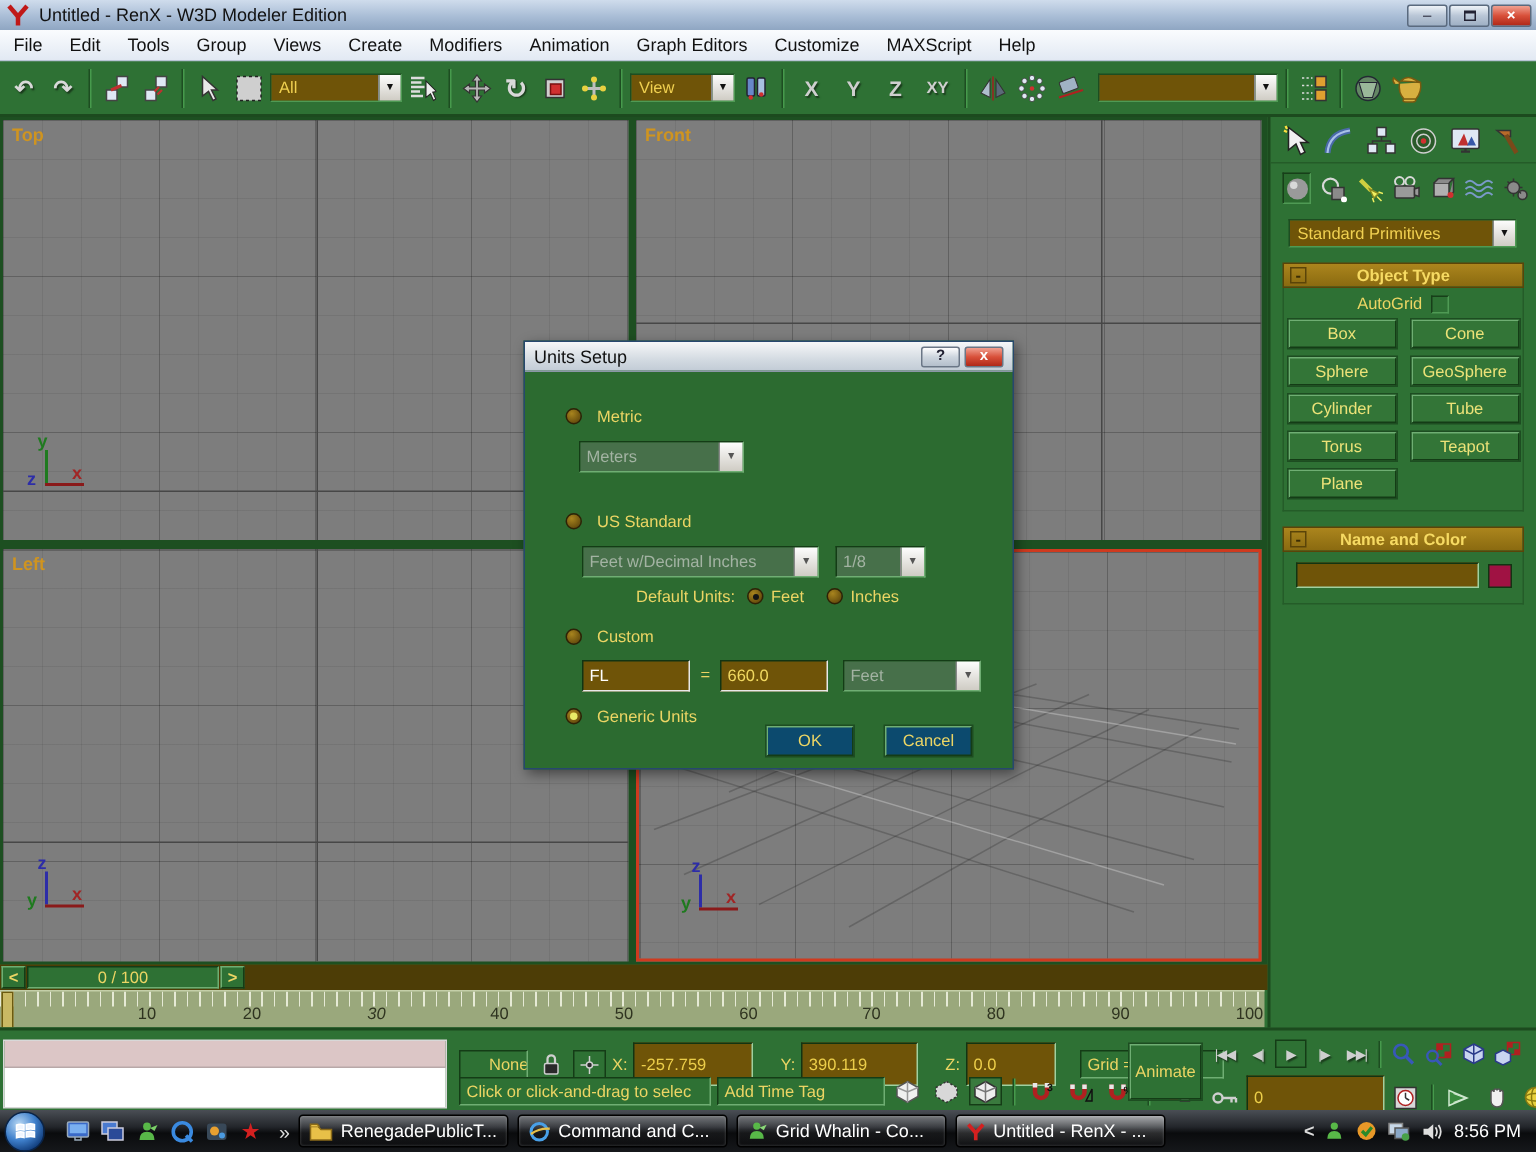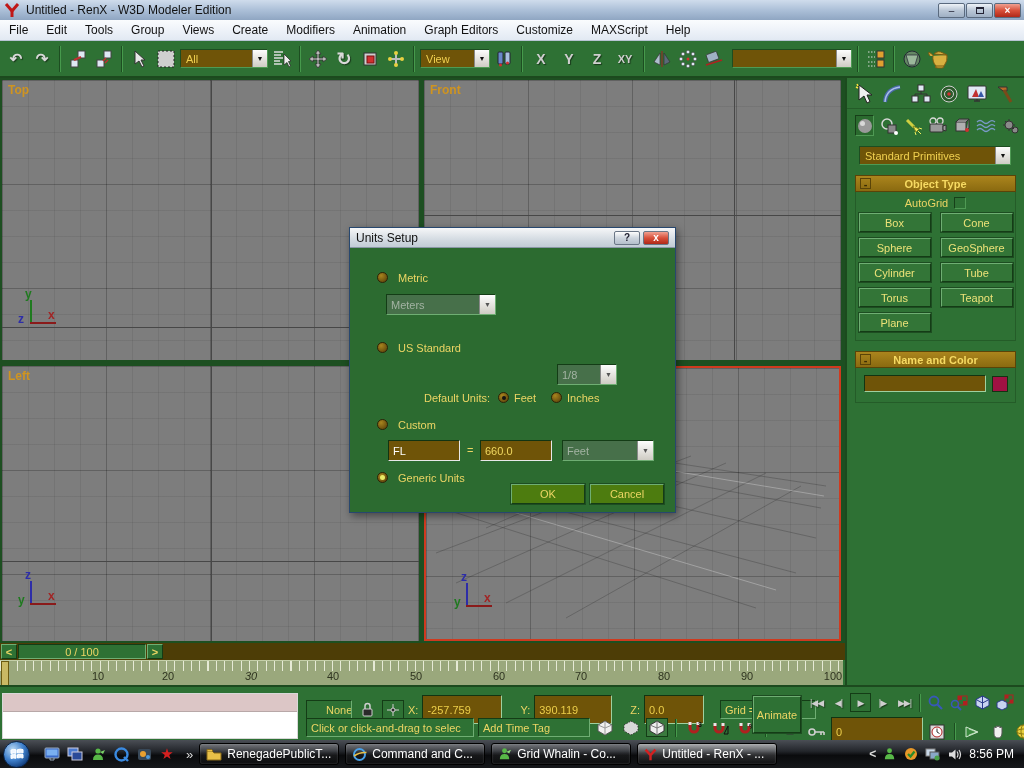--- a/index.html
+++ b/index.html
@@ -101,21 +101,21 @@
   .dbtn{width:26px;height:14px;border:1px solid #6a7686;border-radius:2px;background:linear-gradient(#fdfdfd,#cdd5de 50%,#b4bfcb);display:flex;align-items:center;justify-content:center;font-size:10px;font-weight:bold;color:#223;}
   .dbtn.close{background:linear-gradient(#f0a090,#d8503a 50%,#b02818);color:#fff;}
   .dlbl{position:absolute;color:#ecd564;}
   .radio{position:absolute;width:11px;height:11px;border-radius:50%;background:radial-gradient(circle at 35% 30%,#a8841e,#6b500e 72%);border:1px solid #2e2206;}
   .radio.sel-dark::after{content:"";position:absolute;left:3px;top:3px;width:4px;height:4px;border-radius:50%;background:#141414;}
   .radio.sel-bright::after{content:"";position:absolute;left:2px;top:2px;width:5px;height:5px;border-radius:50%;background:#e9ea66;}
   .dcombo{position:absolute;height:21px;display:flex;border:1px solid;border-color:#143c16 #6fae73 #6fae73 #143c16;}
   .dcombo .cfield{flex:1;background:#47704a;color:#a3b3a3;display:flex;align-items:center;padding:0 4px;}
   .dcombo .carrow{width:16px;background:linear-gradient(#fdfdfd,#cfccc4);border-left:1px solid #888;display:flex;align-items:center;justify-content:center;font-size:7px;color:#555;}
   .dinput{position:absolute;height:21px;background:#6f5408;border:1px solid;border-color:#123412 #e8e8e8 #e8e8e8 #123412;color:#fff;font-family:"Liberation Sans",sans-serif;font-size:11px;padding:0 4px;outline:none;}
-  .dokbtn{position:absolute;width:74px;height:20px;background:#4d7c0f;border:1px solid;border-color:#6fae73 #143c16 #143c16 #6fae73;outline:1px solid #1d4d21;color:#ecd564;display:flex;align-items:center;justify-content:center;}
+  .dokbtn{position:absolute;width:58px;height:20px;background:#0c4a6e;border:1px solid;border-color:#6fae73 #143c16 #143c16 #6fae73;outline:1px solid #1d4d21;color:#ecd564;display:flex;align-items:center;justify-content:center;}
 </style>
 </head>
 <body>
 
 <div id="titlebar" class="abs">
   <svg class="logo" viewBox="0 0 16 16">
     <path d="M2 2 L8 9" stroke="#c01818" stroke-width="3" fill="none"></path>
     <path d="M14 2 L8 9" stroke="#c01818" stroke-width="3" fill="none"></path>
     <path d="M8 8 L8 15" stroke="#c01818" stroke-width="3" fill="none"></path>
   </svg>
@@ -764,20 +764,24 @@
   <div style="position:relative;height:265px;">
     <span class="radio" style="left:27px;top:24px;"></span>
     <span class="dlbl" style="left:48px;top:24px;">Metric</span>
     <div class="dcombo" style="left:36px;top:46px;width:110px;">
       <div class="cfield">Meters</div>
       <div class="carrow">▼</div>
     </div>
 
     <span class="radio" style="left:27px;top:94px;"></span>
     <span class="dlbl" style="left:48px;top:94px;">US Standard</span>
+    <div class="dcombo" style="left:38px;top:116px;width:158px;">
+      <div class="cfield">Feet w/Decimal Inches</div>
+      <div class="carrow">▼</div>
+    </div>
     <div class="dcombo" style="left:207px;top:116px;width:60px;">
       <div class="cfield">1/8</div>
       <div class="carrow">▼</div>
     </div>
 
     <span class="dlbl" style="left:74px;top:144px;">Default Units:</span>
     <span class="radio sel-dark" style="left:148px;top:144px;"></span>
     <span class="dlbl" style="left:164px;top:144px;">Feet</span>
     <span class="radio" style="left:201px;top:144px;"></span>
     <span class="dlbl" style="left:217px;top:144px;">Inches</span>

